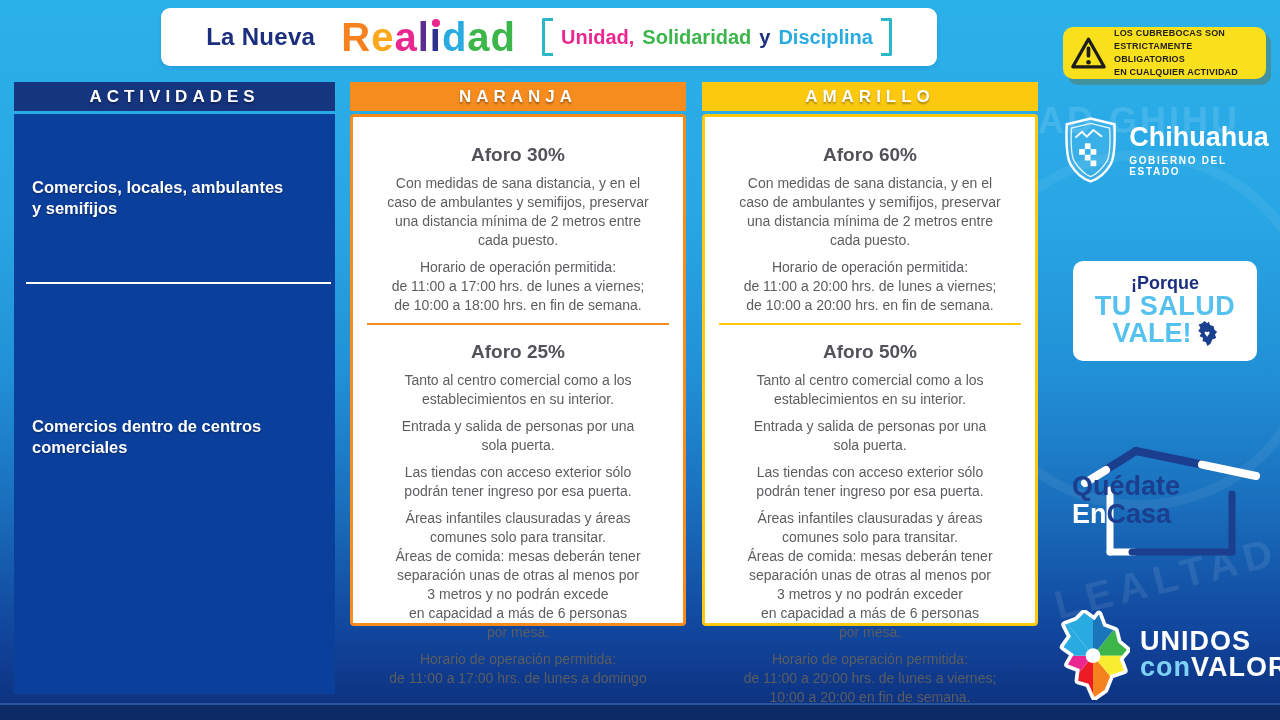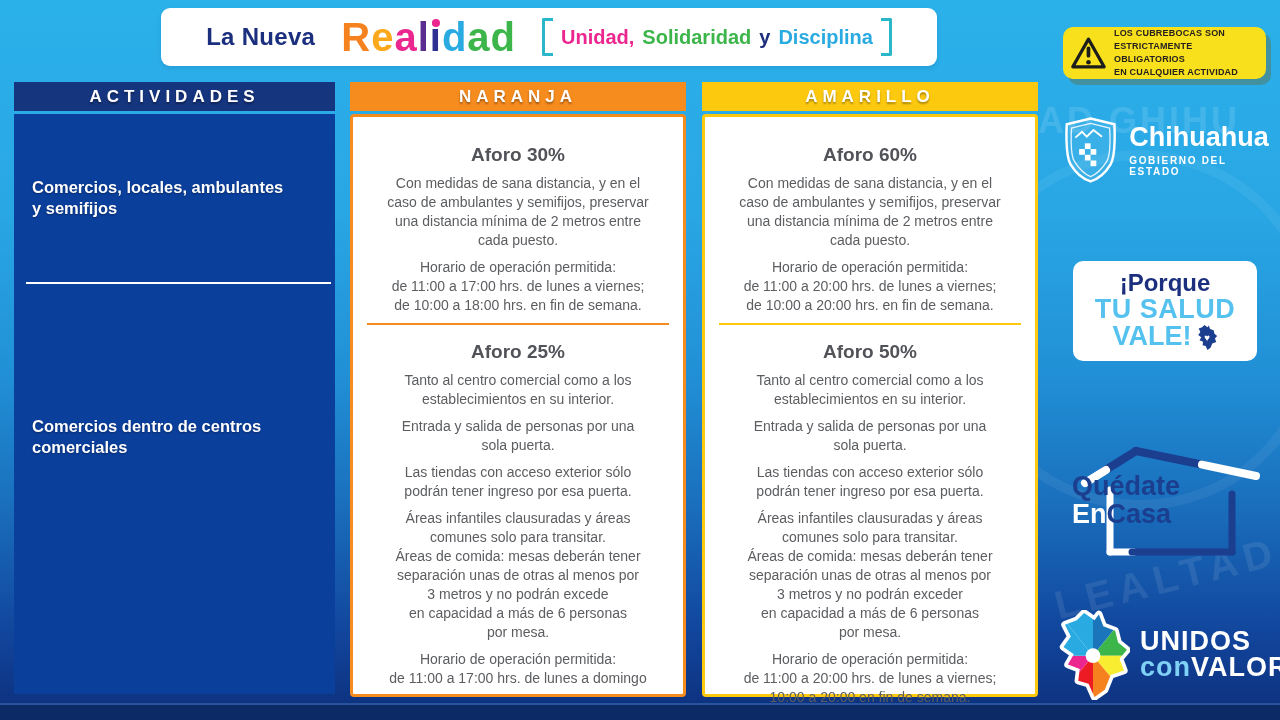--- a/index.html
+++ b/index.html
@@ -58,40 +58,40 @@
   .act-panel { left:14px; top:114px; width:321px; height:580px; background:#0a3f9c; }
   .act-row { display:flex; align-items:center; padding:0 14px 0 18px; }
   .act-row1 { height:168px; }
   .act-row2 { height:370px; }
   .act-label { color:#fff; font-size:16.5px; font-weight:800; line-height:1.3;
     white-space:pre-line; text-shadow:0 1px 2px rgba(0,0,0,.35); }
   .act-div { height:0; border-top:2px solid #fff; margin:0 4px 0 12px; }
   .act-row2 .act-label { margin-top:-64px; }
 
   
-  .cell { top:114px; width:336px; height:583px; background:#fff; border-radius:4px; }
+  .cell { top:114px; width:336px; height:512px; background:#fff; border-radius:4px; }
   .cell-nar { left:350px; border:3px solid #f68b1e; }
   .cell-ama { left:702px; border:3px solid #fdc90f; }
   .sec { text-align:center; padding:0 12px; }
   .sec1 { height:206px; padding-top:27px; }
   .sec2 { padding-top:16px; }
   .sec h3 { font-size:19px; font-weight:800; color:#525359; margin-bottom:8px; }
   .sec p  { font-size:14px; color:#5b5d60; line-height:1.36; margin-bottom:8px; white-space:pre-line; }
   .cell-div { border:none; border-top:2px solid; margin:0 14px; }
   .cell-nar .cell-div { border-color:#f68b1e; }
   .cell-ama .cell-div { border-color:#fdc90f; }
 
   
   .gov { left:1062px; top:116px; display:flex; align-items:center; gap:10px; }
   .gov-text .name { color:#fff; font-size:27px; font-weight:800; line-height:1; }
   .gov-text .sub  { color:#fff; font-size:10px; font-weight:700; letter-spacing:1.7px; margin-top:4px; }
 
   .salud-card { left:1073px; top:261px; width:184px; height:100px; background:#fff; border-radius:10px;
     display:flex; flex-direction:column; align-items:center; justify-content:center; line-height:1.02; }
-  .salud-l1 { color:#1b2f7e; font-size:24px; font-weight:800; }
+  .salud-l1 { color:#1b2f7e; font-size:18px; font-weight:800; }
   .salud-l2 { color:#55c1ef; font-size:27px; font-weight:800; letter-spacing:.5px; }
   .salud-l3 { color:#55c1ef; font-size:27px; font-weight:800; display:flex; align-items:center; gap:4px; }
 
   .quedate { left:1072px; top:438px; width:192px; height:128px; }
   .quedate svg { position:absolute; left:0; top:0; }
   .quedate-text { position:absolute; left:0; top:34px; width:100%; 
     font-size:27px; font-weight:800; line-height:1.05; }
   .q-navy { color:#1b3e8f; } .q-white { color:#fff; }
 
   .unidos { left:1056px; top:610px; display:flex; align-items:center; gap:10px; }

